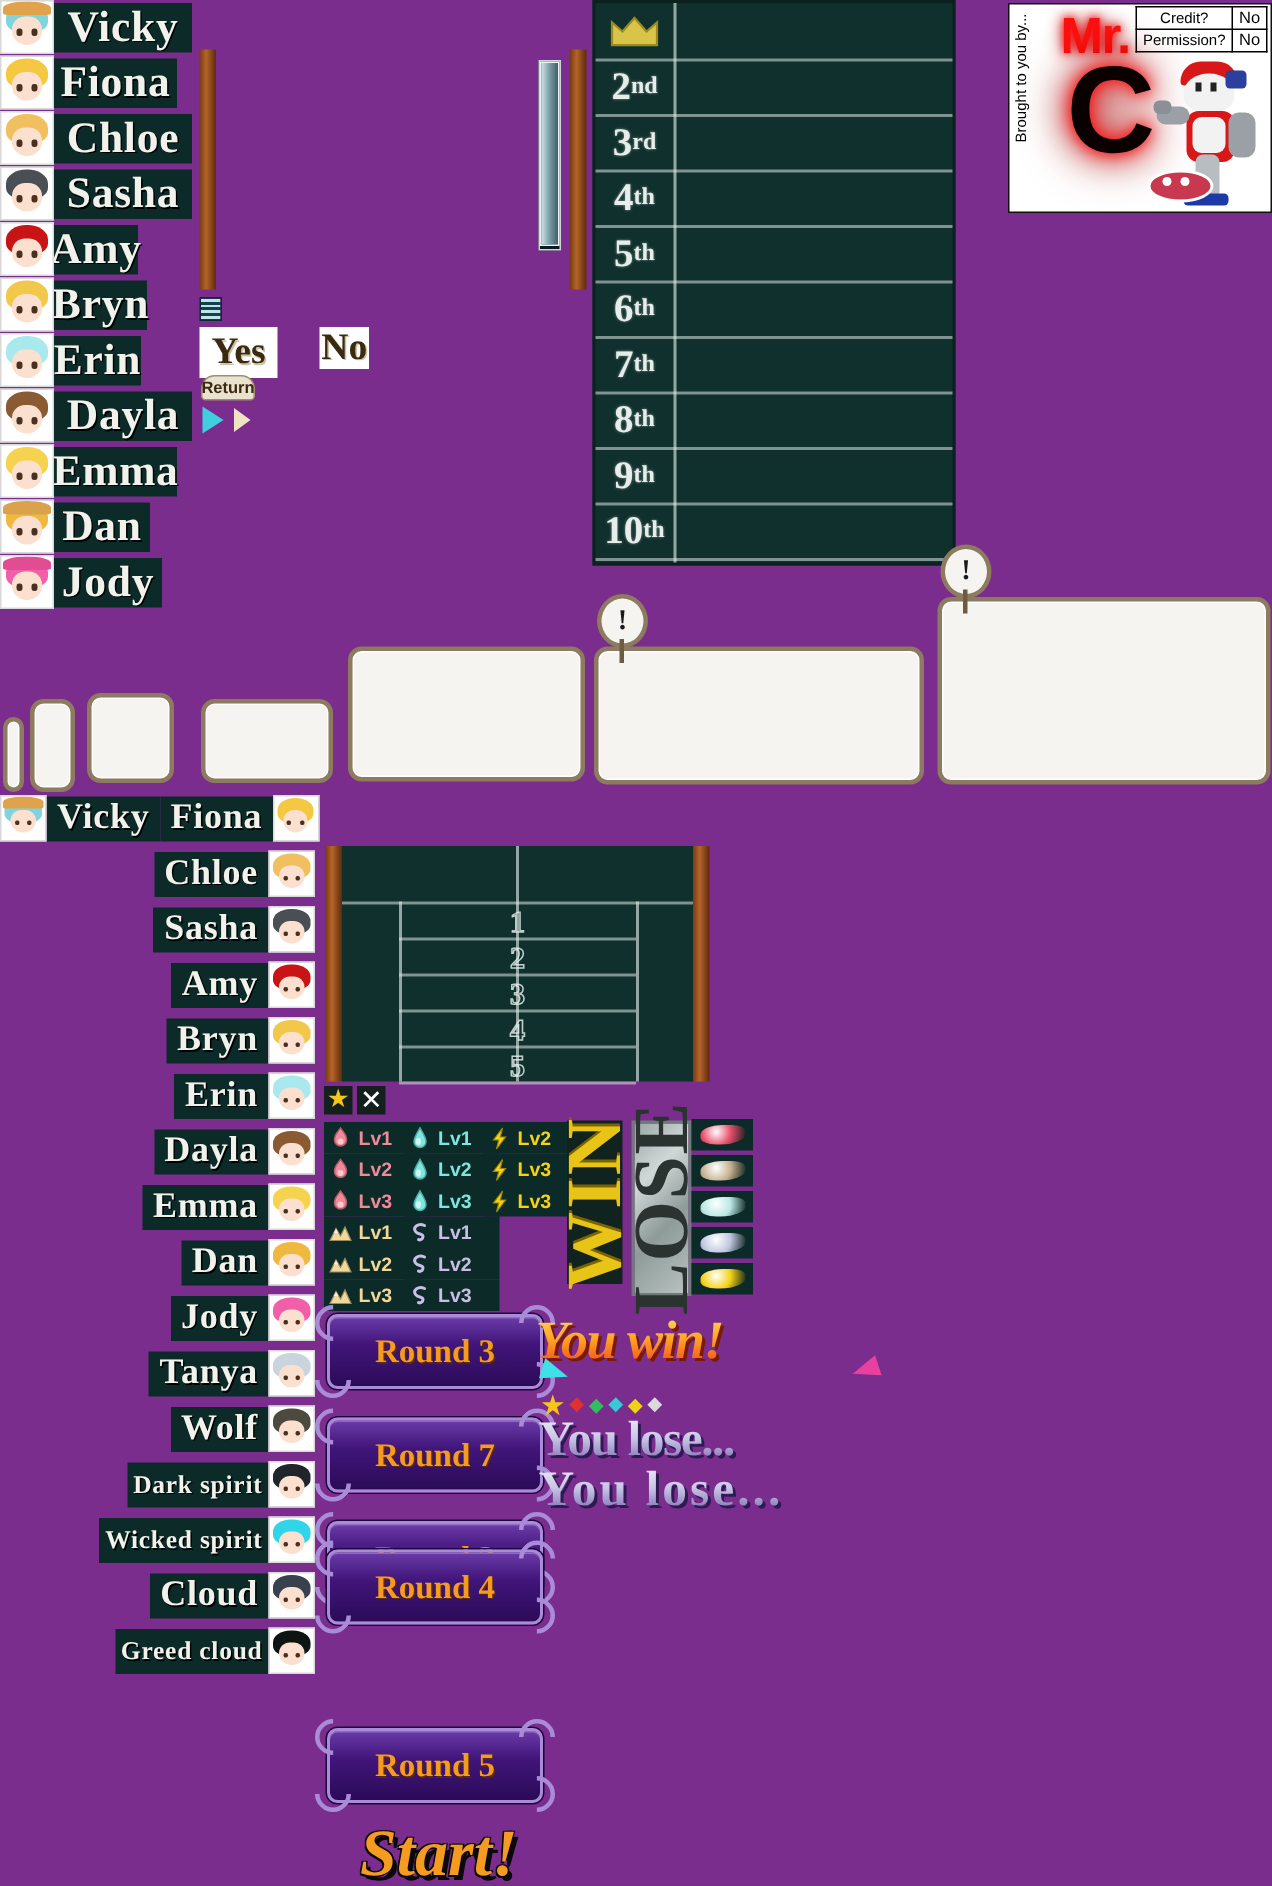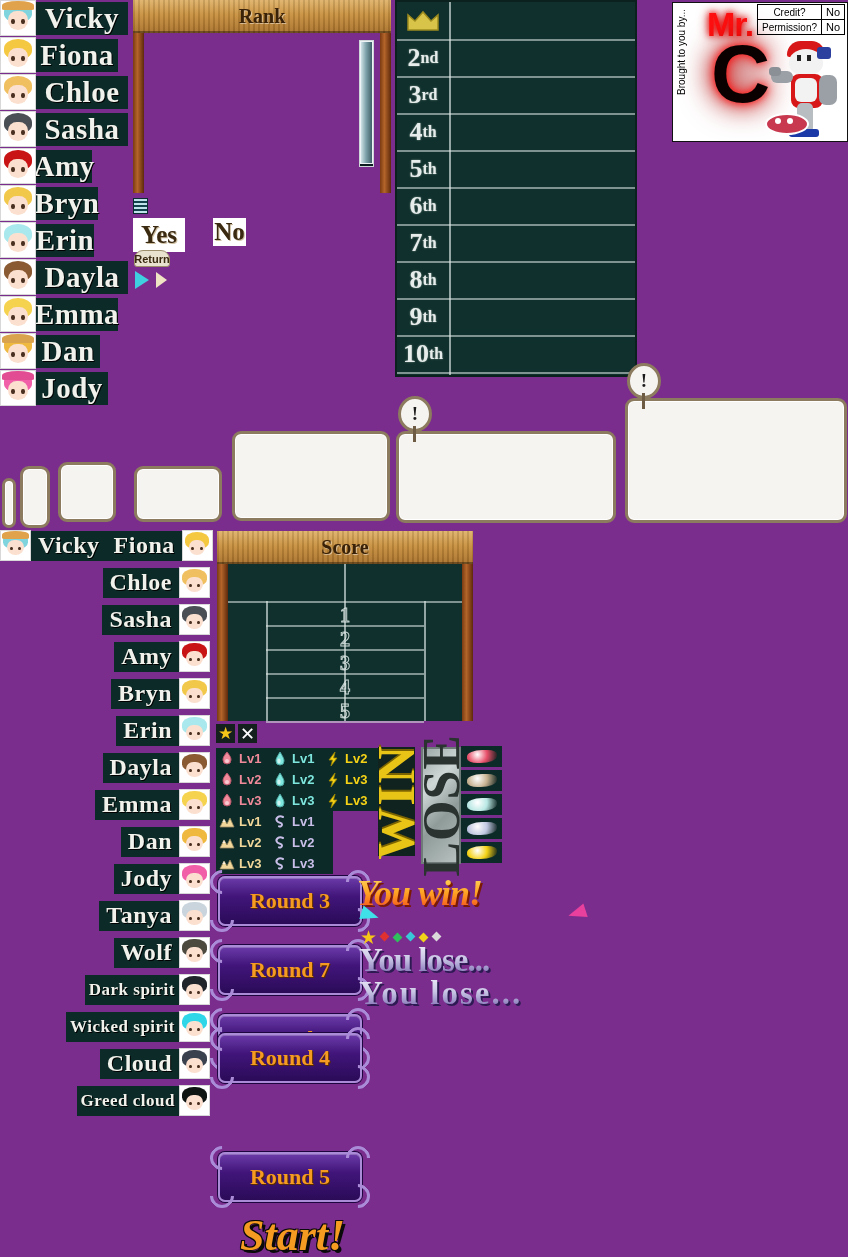--- a/index.html
+++ b/index.html
@@ -303,23 +303,20 @@
         <div class="face"></div>
         <div class="eyeL" style="background:#4a3020"></div>
         <div class="eyeR" style="background:#4a3020"></div>
         <div class="hat" style="background:#E24C92"></div>
       </div>
       <div class="plate" style="width: 72px;">Jody</div>
     </div>
   </div>
 
 <div class="board-frame" style="left:133px;top:0;width:258px;height:193px;">
-  <div class="board-wood" style="position:absolute;left:0;top:0;width:258px;height:33px;">
-    <div class="board-title" style="font-size:20px;">Rank</div>
-  </div>
   <div class="board-post" style="position:absolute;left:0;top:33px;width:11px;height:160px;"></div>
   <div class="board-post" style="position:absolute;right:0;top:33px;width:11px;height:160px;"></div>
   <div class="board-body" style="position:absolute;left:11px;top:33px;width:236px;height:160px;"></div>
   <div class="scroll-track" style="position:absolute;left:226px;top:40px;width:13px;height:125px;">
     <div class="scroll-thumb" style="position:absolute;left:0;top:0;width:11px;height:121px;"></div>
   </div>
 </div>
 
 <div class="striped abs" style="left:133px;top:198px;width:13px;height:14px;"></div>
 
@@ -586,23 +583,20 @@
       <div class="portrait ">
         <div class="hair" style="background:#0E1412"></div>
         <div class="face"></div>
         <div class="eyeL" style="background:#4a3020"></div>
         <div class="eyeR" style="background:#4a3020"></div>
       </div>
     </div>
   </div>
 
 <div class="board-frame" style="left:217px;top:531px;width:256px;height:190px;">
-  <div class="board-wood" style="position:absolute;left:0;top:0;width:256px;height:33px;">
-    <div class="board-title" style="font-size:20px;">Score</div>
-  </div>
   <div class="board-post" style="position:absolute;left:0;top:33px;width:11px;height:157px;"></div>
   <div class="board-post" style="position:absolute;right:0;top:33px;width:11px;height:157px;"></div>
   <div class="chalk" style="left:11px;top:33px;width:234px;height:157px;border:none;" id="score-chalk">
     <div class="vline" style="left:116px;top:0;bottom:0;"></div>
     <div class="hline" style="top:37px;left:0;right:0;"></div>
   <div class="hline" style="top: 61px; left: 38px; right: 38px;"></div>
       <div style="position: absolute; left: 38px; top: 39px; width: 158px; height: 24px; display: flex; align-items: center; justify-content: center; font-family: &quot;Liberation Serif&quot;, serif; font-size: 20px; font-weight: bold; color: transparent; -webkit-text-stroke: 1px rgba(225, 235, 233, 0.85);">1</div>
       <div class="hline" style="top: 85px; left: 38px; right: 38px;"></div>
       <div style="position: absolute; left: 38px; top: 63px; width: 158px; height: 24px; display: flex; align-items: center; justify-content: center; font-family: &quot;Liberation Serif&quot;, serif; font-size: 20px; font-weight: bold; color: transparent; -webkit-text-stroke: 1px rgba(225, 235, 233, 0.85);">2</div>
       <div class="hline" style="top: 109px; left: 38px; right: 38px;"></div>

